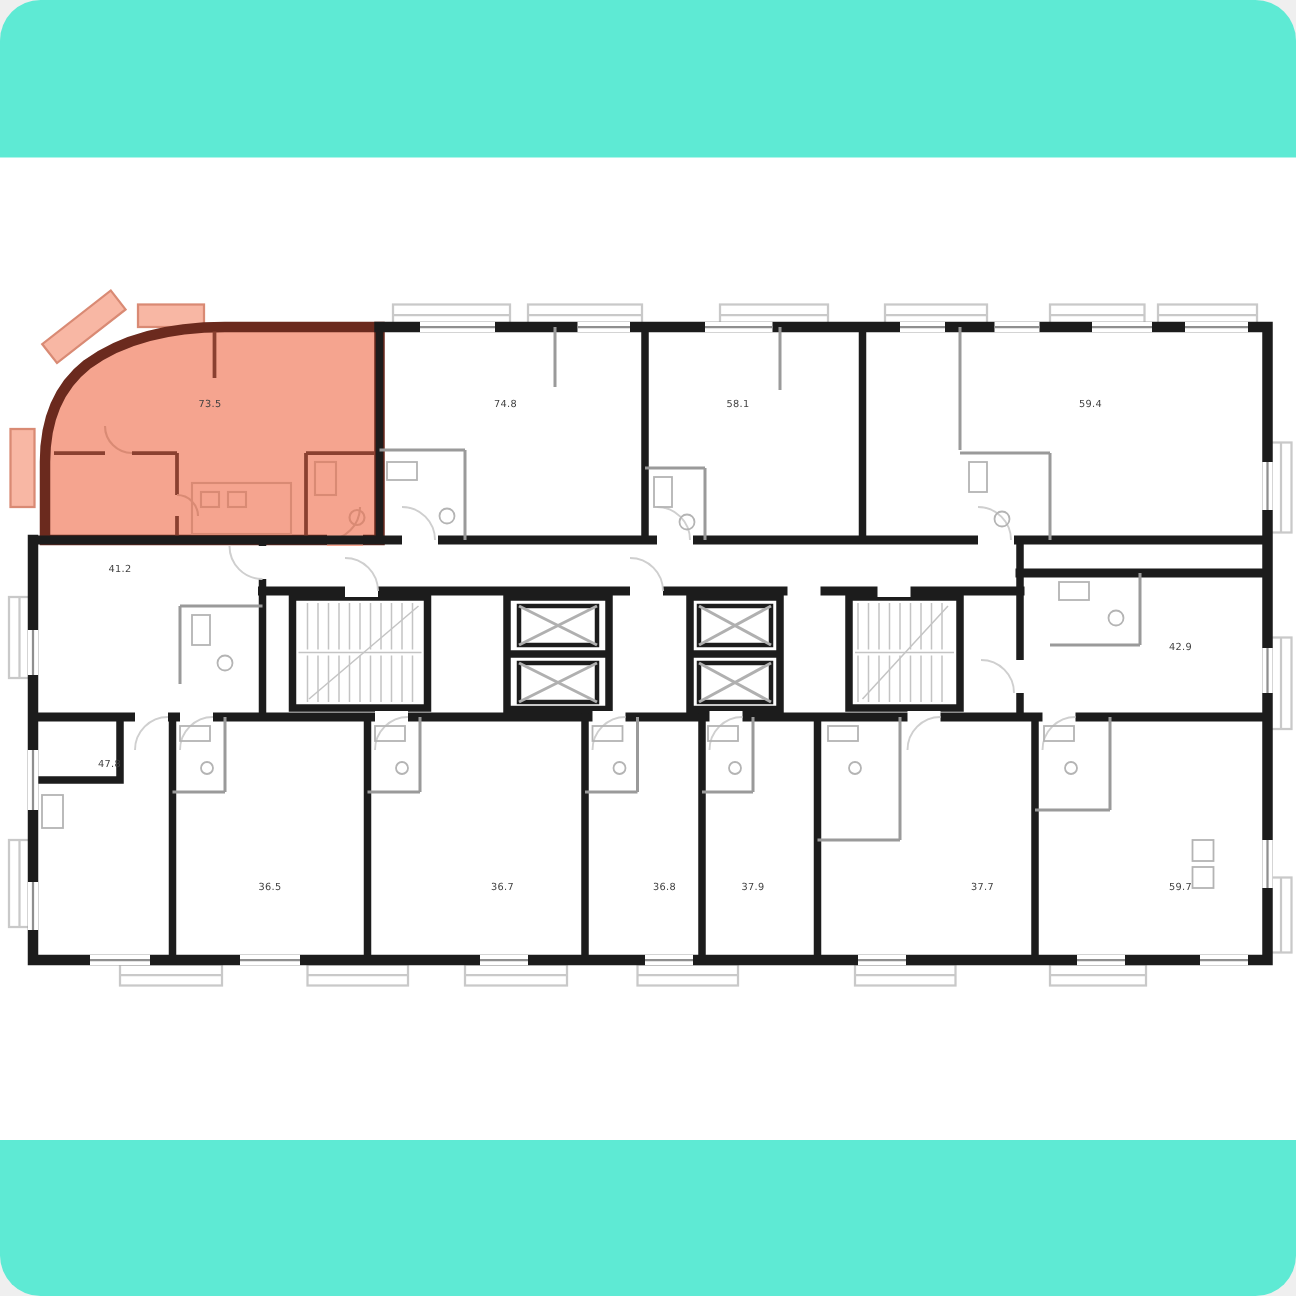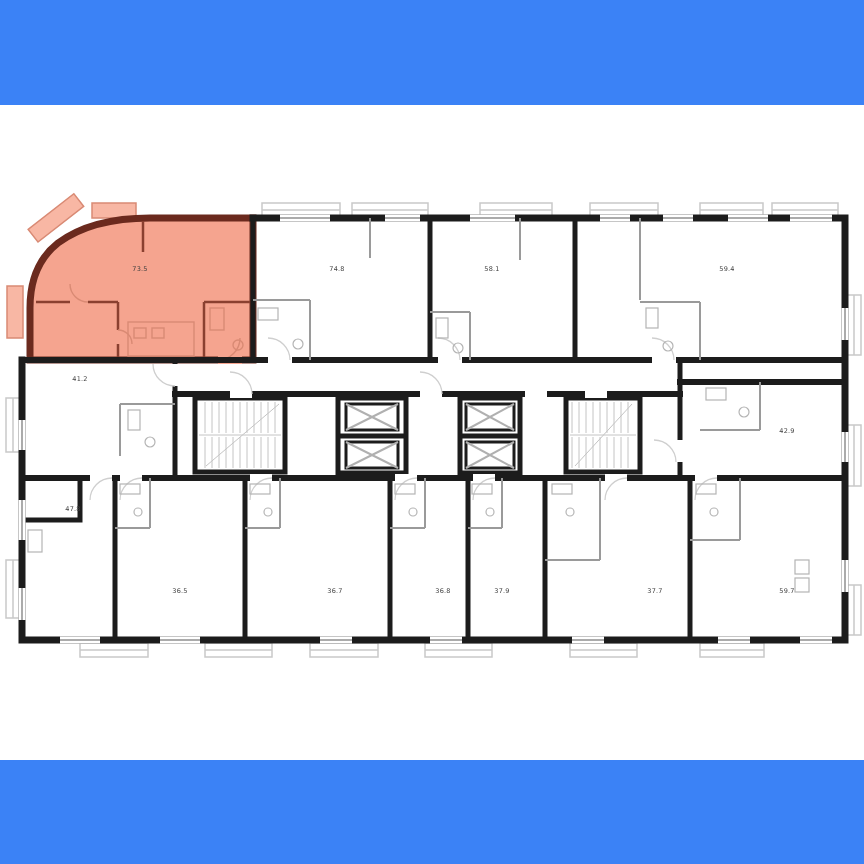--- a/index.html
+++ b/index.html
@@ -1,17 +1,17 @@
 <!DOCTYPE html>
 <html><head>
 <meta charset="utf-8">
 <style>
   html,body{margin:0;padding:0;width:864px;height:864px;background:#efefef;overflow:hidden;
     font-family:"DejaVu Sans",sans-serif;}
-  .stage{position:relative;width:864px;height:864px;background:#3b82f6;}
+  .stage{position:relative;width:864px;height:864px;background:#5eead4;border-radius:27px;}
   .canvas{position:absolute;left:0;top:105px;width:864px;height:655px;background:#ffffff;}
   svg{position:absolute;left:0;top:0;width:864px;height:864px;display:block;}
   .area-label{font-family:"DejaVu Sans",sans-serif;font-size:6.5px;fill:#3f3f3f;
     text-anchor:middle;letter-spacing:.2px;}
 </style>
 </head>
 <body>
 
 <div class="stage">
   <div class="canvas"></div>

